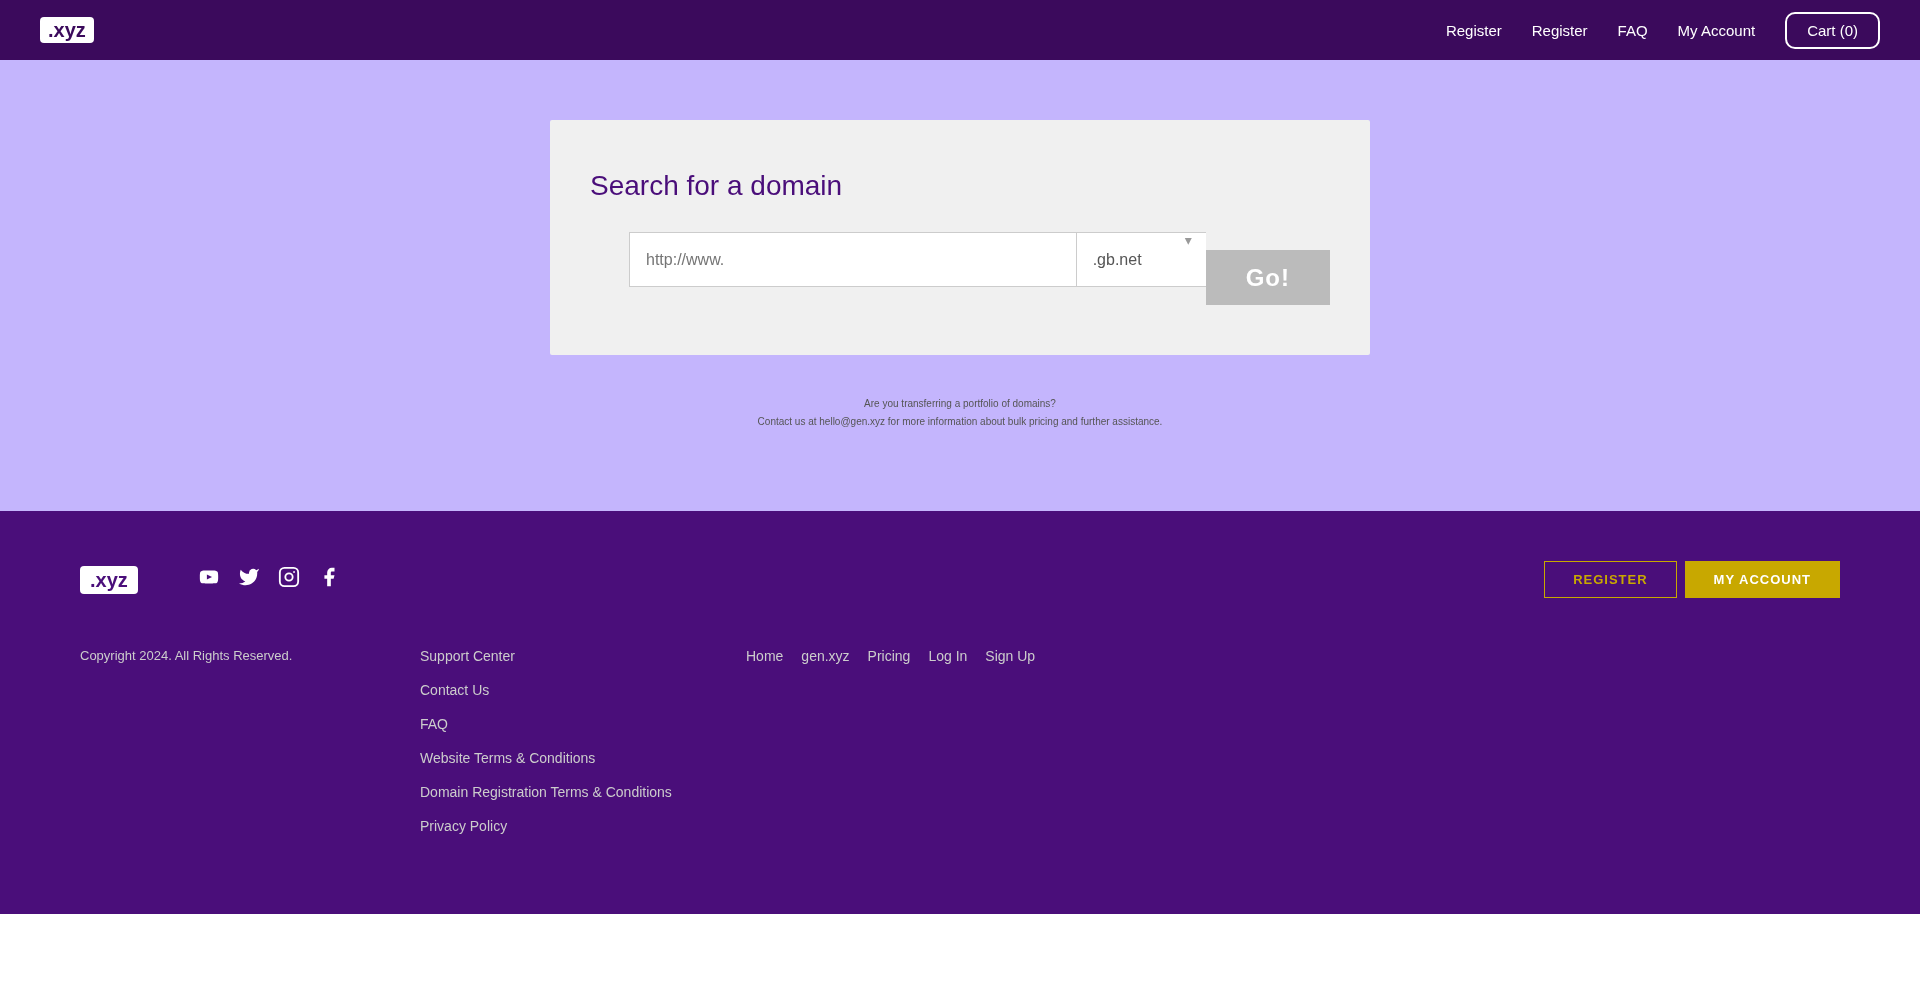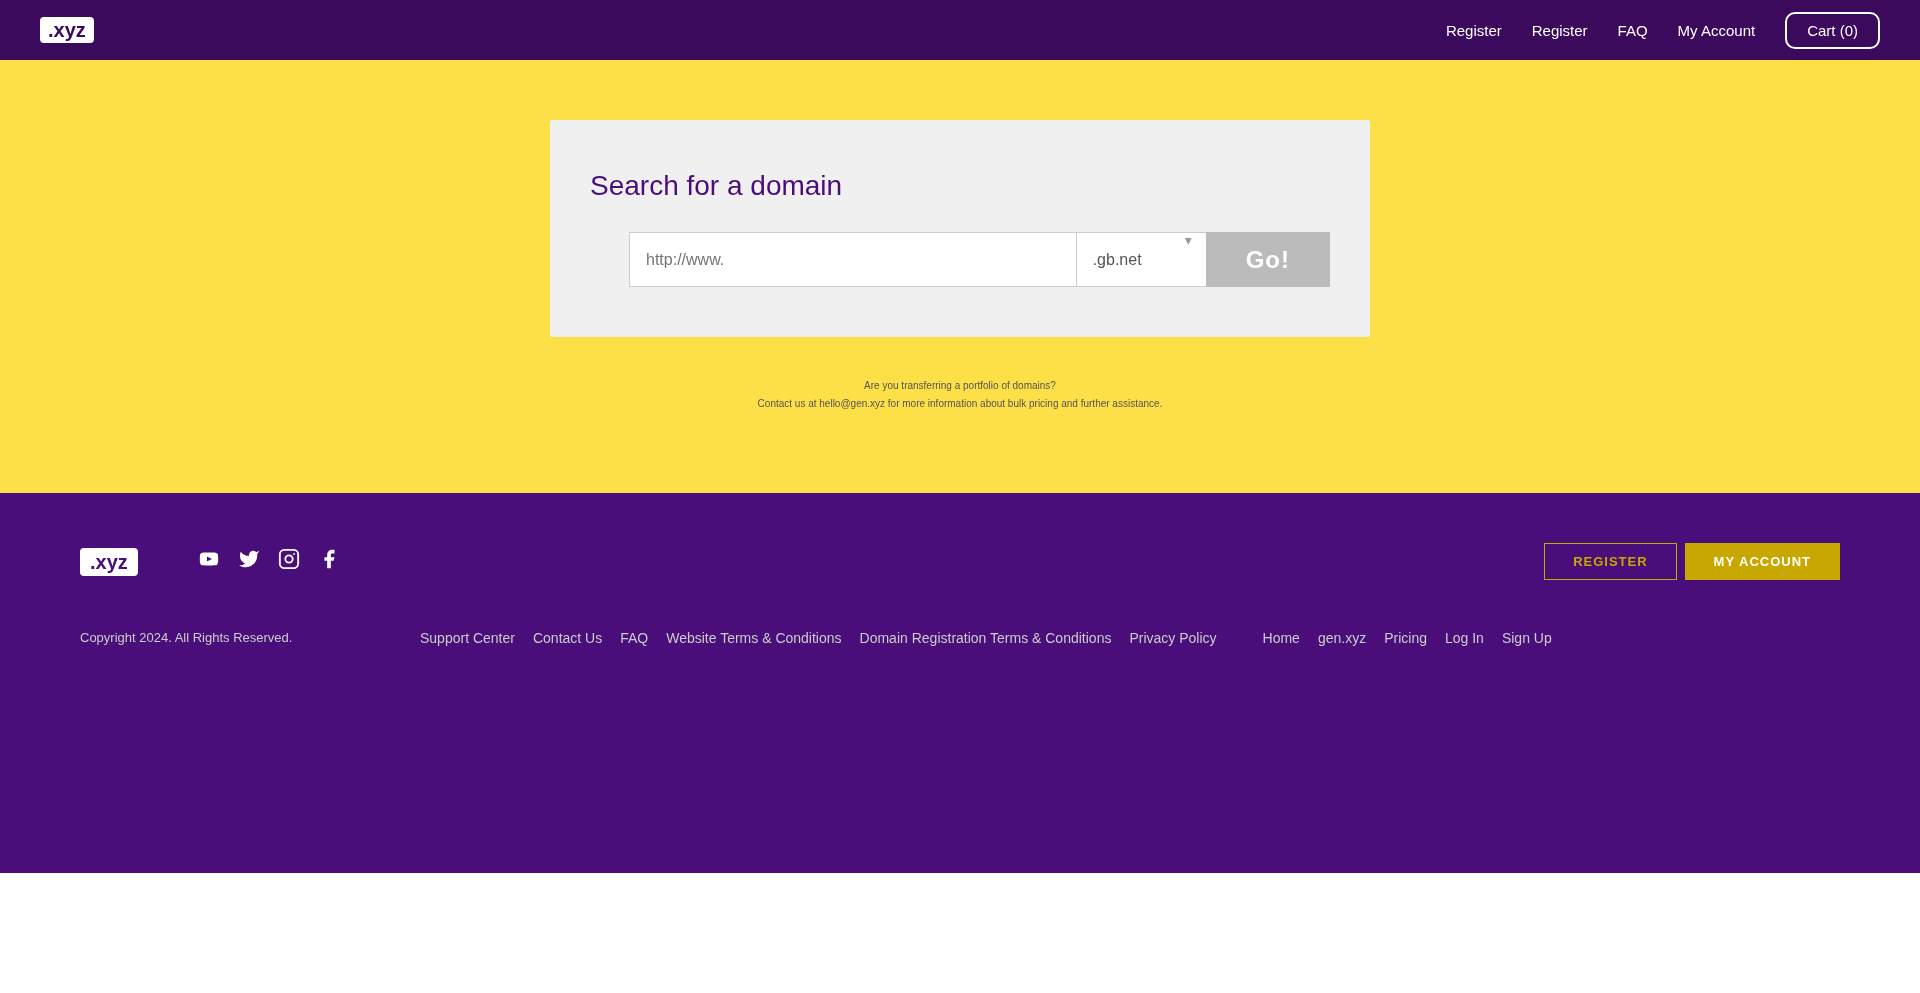--- a/index.html
+++ b/index.html
@@ -42,21 +42,21 @@
       border: 2px solid #fff;
       color: #fff;
       padding: 8px 20px;
       font-size: 15px;
       cursor: pointer;
       border-radius: 10px;
     }
 
     
     .main-content {
-      background: #fde047;
+      background: #c4b5fd;
       padding: 60px 0 80px 0;
       display: flex;
       flex-direction: column;
       align-items: center;
     }
 
     
     .search-container {
       background: #f0f0f0;
       width: 820px;
@@ -116,20 +116,21 @@
     .search-btn {
       height: 55px;
       background: #bbb;
       border: none;
       color: #fff;
       font-size: 24px;
       font-weight: bold;
       padding: 0 40px;
       cursor: pointer;
       letter-spacing: 1px;
+      margin-top: 18px;
     }
 
     
     .transfer-text {
       margin-top: 40px;
       text-align: center;
       color: #555;
       font-size: 10px;
       line-height: 1.8;
     }
@@ -200,21 +201,21 @@
       display: flex;
       gap: 0;
     }
     .footer-copyright {
       color: #ccc;
       font-size: 13px;
       min-width: 340px;
     }
     .footer-links-col {
       display: flex;
-      flex-direction: row;
+      flex-direction: column;
       gap: 18px;
       min-width: 280px;
     }
     .footer-links-col a {
       color: #ccc;
       text-decoration: none;
       font-size: 14px;
     }
     .footer-links-col2 {
       display: flex;

